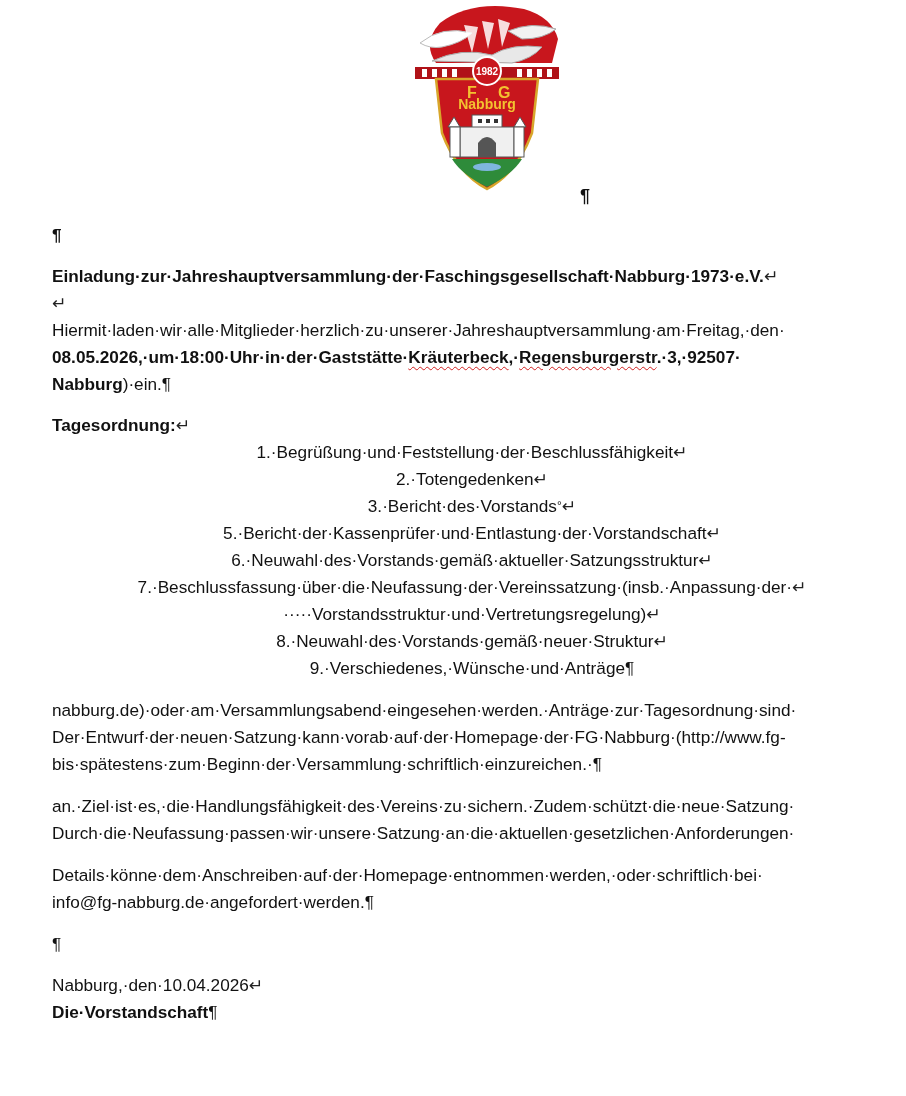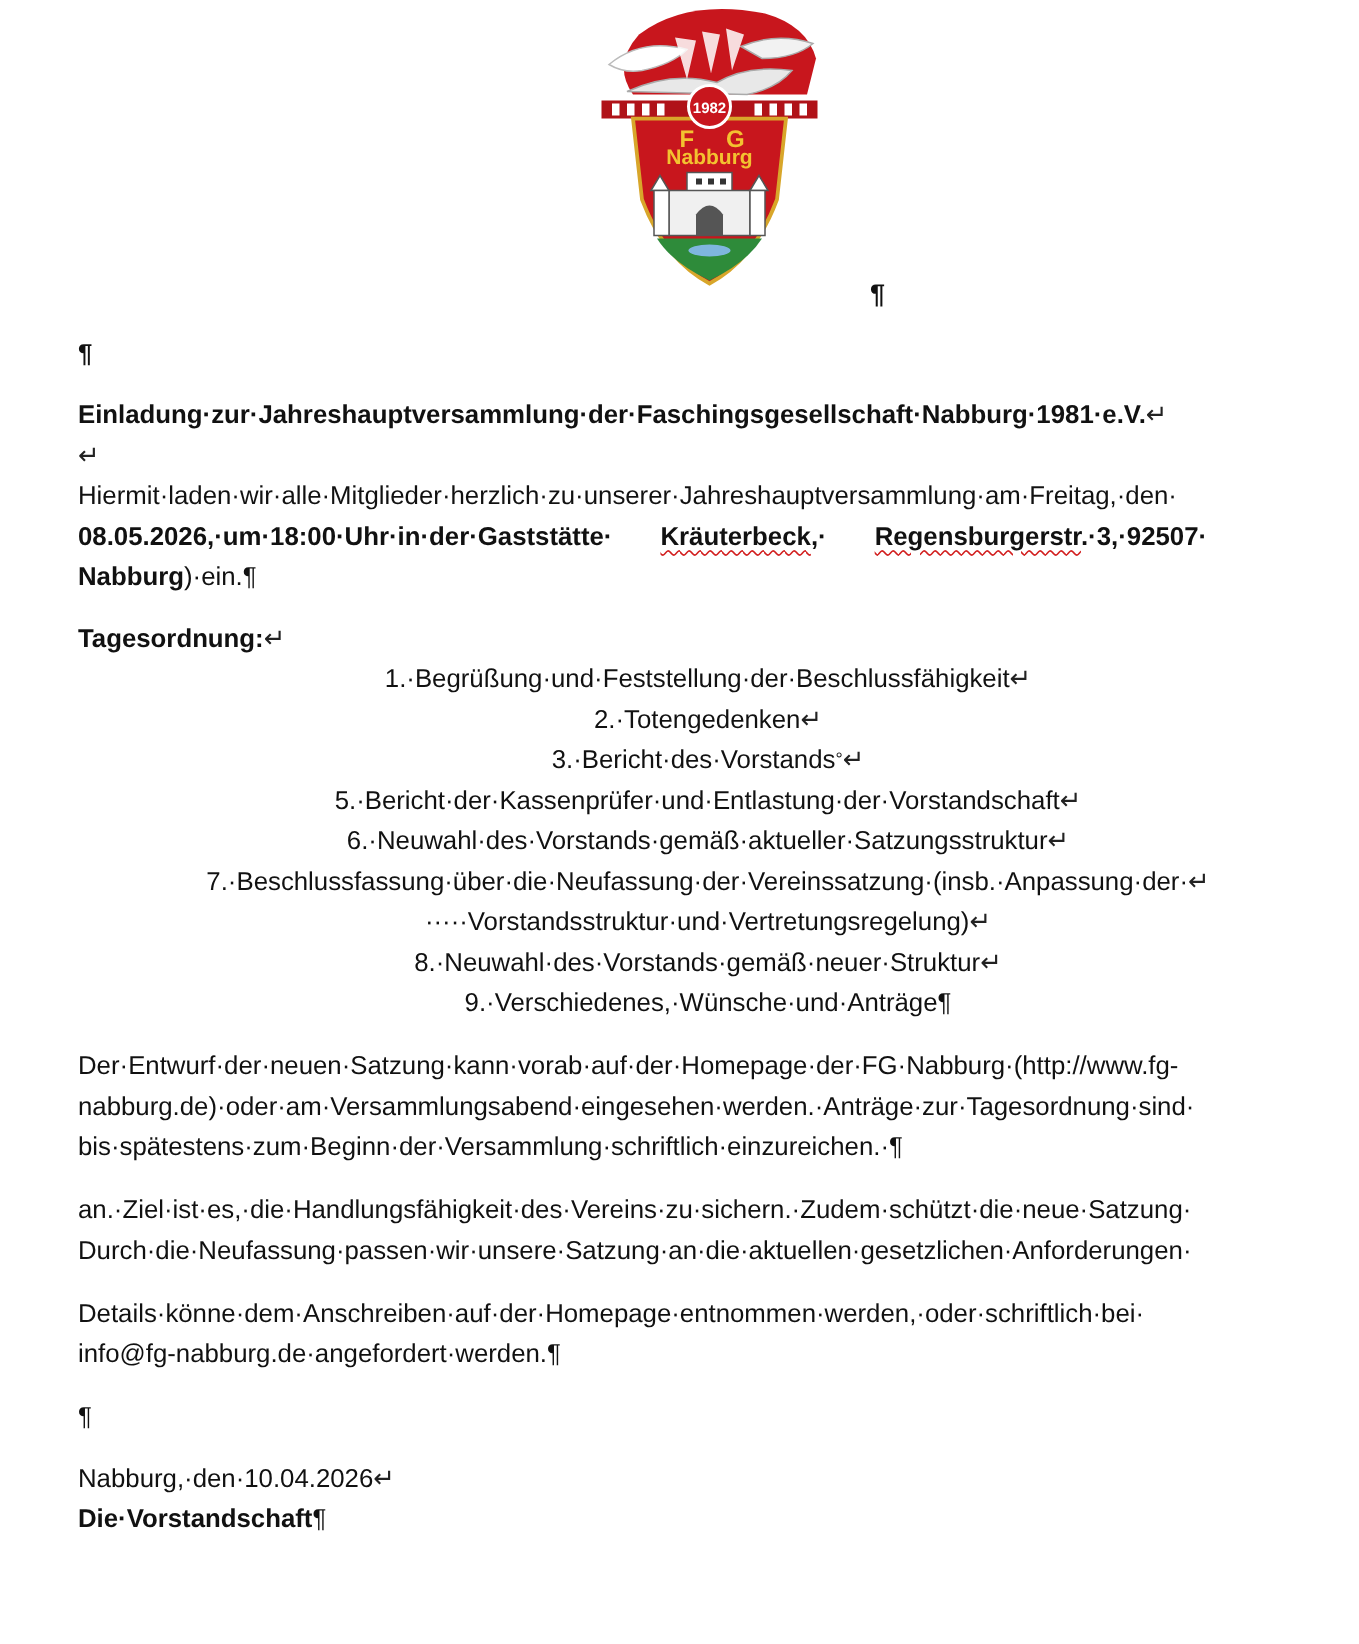--- a/index.html
+++ b/index.html
@@ -1,26 +1,26 @@
 <!DOCTYPE html>
 <html><head>
 <meta charset="utf-8">
 <style>
   html, body { margin: 0; padding: 0; background: #ffffff; }
   body { width: 906px; height: 1096px; position: relative; overflow: hidden;
          font-family: "Liberation Sans", "DejaVu Sans", sans-serif; color: #111; }
-  .logo-wrap { position: absolute; left: 398px; top: 3px; width: 150px; height: 188px; }
+  .logo-wrap { position: absolute; left: 412px; top: 3px; width: 150px; height: 188px; }
   .pilcrow-top { position: absolute; left: 580px; top: 186px; font-size: 18px; font-weight: bold; }
   .doc { position: absolute; left: 52px; top: 222px; width: 840px; font-size: 17.2px; line-height: 27px; }
   .para { margin: 0; }
   .gap-s { height: 14px; }
   .gap-m { height: 15px; }
   .b { font-weight: bold; }
   .mark { color: #222; font-weight: normal; }
-  .spell { text-decoration: underline wavy #d21f1f; text-decoration-thickness: 1px; text-underline-offset: 3px; margin-left: 32px; }
+  .spell { text-decoration: underline wavy #d21f1f; text-decoration-thickness: 1px; text-underline-offset: 3px; }
   .grammar { text-decoration: underline double #2b5fcf; text-underline-offset: 3px; }
   .list-item { margin: 0; text-align: center; }
   .line { display: block; white-space: nowrap; }
 </style>
 </head>
 <body>
 
 <div class="logo-wrap">
   <svg width="150" height="188" viewBox="0 0 150 188">
 
@@ -66,21 +66,21 @@
     <ellipse cx="75" cy="164" rx="14" ry="4" fill="#7fb6de"></ellipse>
   </svg>
 </div>
 <div class="pilcrow-top">¶</div>
 
 <div class="doc">
 
   <p class="para"><span class="b">¶</span></p>
   <div class="gap-s"></div>
 
-  <p class="para b"><span>Einladung·zur·Jahreshauptversammlung·der·Faschingsgesellschaft·Nabburg·1981·e.V.</span><span class="mark">↵</span></p>
+  <p class="para b"><span>Einladung·zur·Jahreshauptversammlung·der·Faschingsgesellschaft·Nabburg·1973·e.V.</span><span class="mark">↵</span></p>
   <p class="para"><span class="mark">↵</span></p>
 
   <p class="para">
     <span class="line">Hiermit·laden·wir·alle·Mitglieder·herzlich·zu·unserer·Jahreshauptversammlung·am·Freitag,·den·</span>
     <span class="line b"><span>08.05.2026,·um·18:00·Uhr·in·der·Gaststätte·</span><span class="spell">Kräuterbeck</span><span>,·</span><span class="spell">Regensburgerstr</span><span>.·3,·92507·</span></span>
     <span class="line"><span class="b">Nabburg</span><span>)·ein.</span><span>¶</span></span>
   </p>
   <div class="gap-s"></div>
 
   <div>
@@ -91,22 +91,22 @@
     <p class="list-item"><span>5.·Bericht·der·Kassenprüfer·und·Entlastung·der·Vorstandschaft</span><span class="mark">↵</span></p>
     <p class="list-item"><span>6.·Neuwahl·des·Vorstands·gemäß·aktueller·Satzungsstruktur</span><span class="mark">↵</span></p>
     <p class="list-item"><span>7.·Beschlussfassung·über·die·Neufassung·der·Vereinssatzung·(insb.·Anpassung·der·</span><span class="mark">↵</span></p>
     <p class="list-item"><span>·····Vorstandsstruktur·und·Vertretungsregelung)</span><span class="mark">↵</span></p>
     <p class="list-item"><span>8.·Neuwahl·des·Vorstands·gemäß·neuer·Struktur</span><span class="mark">↵</span></p>
     <p class="list-item"><span>9.·Verschiedenes,·Wünsche·und·Anträge</span><span>¶</span></p>
   </div>
   <div class="gap-m"></div>
 
   <p class="para">
+    <span class="line">nabburg.de)·oder·am·Versammlungsabend·eingesehen·werden.·Anträge·zur·Tagesordnung·sind·</span>
     <span class="line">Der·Entwurf·der·neuen·Satzung·kann·vorab·auf·der·Homepage·der·FG·Nabburg·(http://www.fg-</span>
-    <span class="line">nabburg.de)·oder·am·Versammlungsabend·eingesehen·werden.·Anträge·zur·Tagesordnung·sind·</span>
     <span class="line"><span>bis·spätestens·zum·Beginn·der·Versammlung·schriftlich·einzureichen.·</span><span>¶</span></span>
   </p>
   <div class="gap-m"></div>
 
   <p class="para">
     <span class="line">an.·Ziel·ist·es,·die·Handlungsfähigkeit·des·Vereins·zu·sichern.·Zudem·schützt·die·neue·Satzung·</span>
     <span class="line">Durch·die·Neufassung·passen·wir·unsere·Satzung·an·die·aktuellen·gesetzlichen·Anforderungen·</span>
   </p>
   <div class="gap-m"></div>
 

